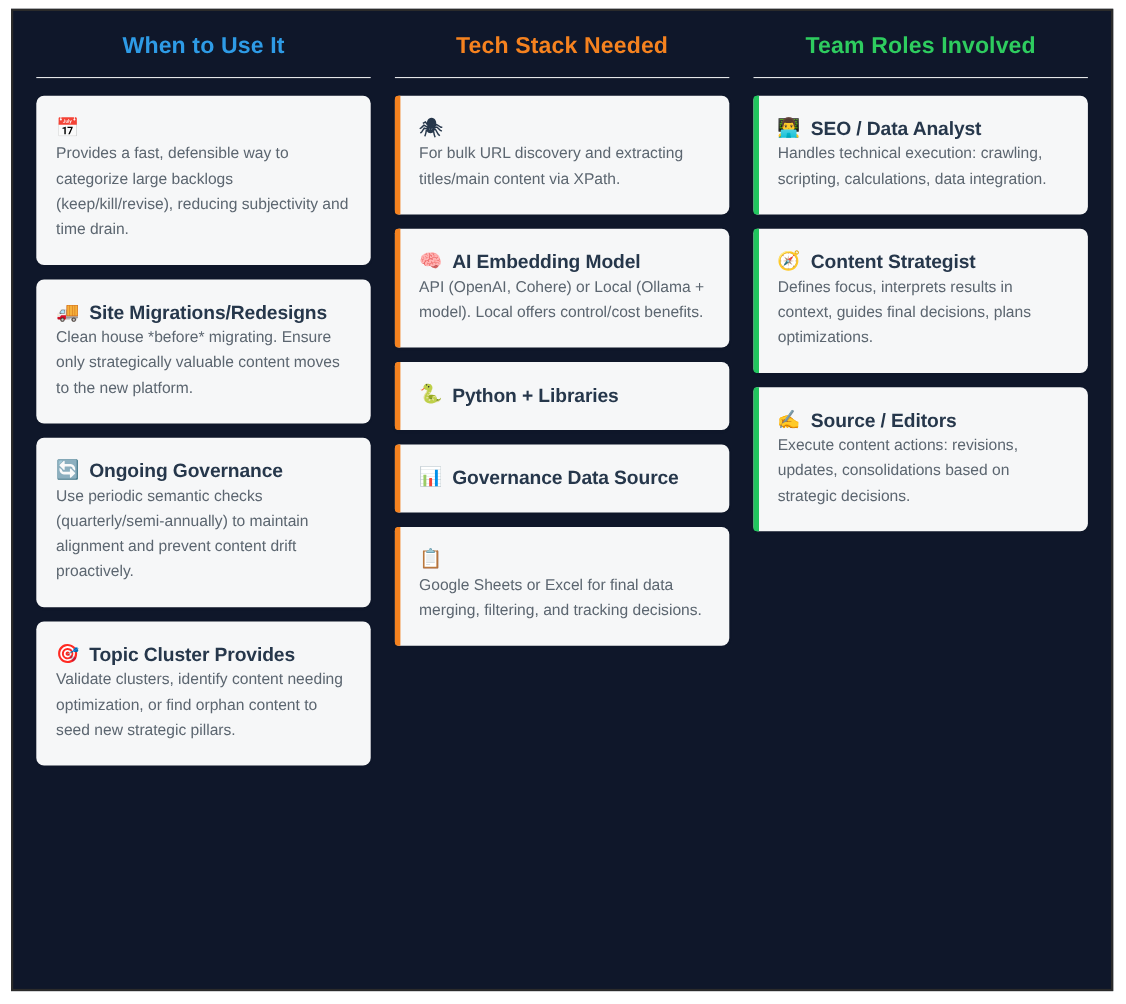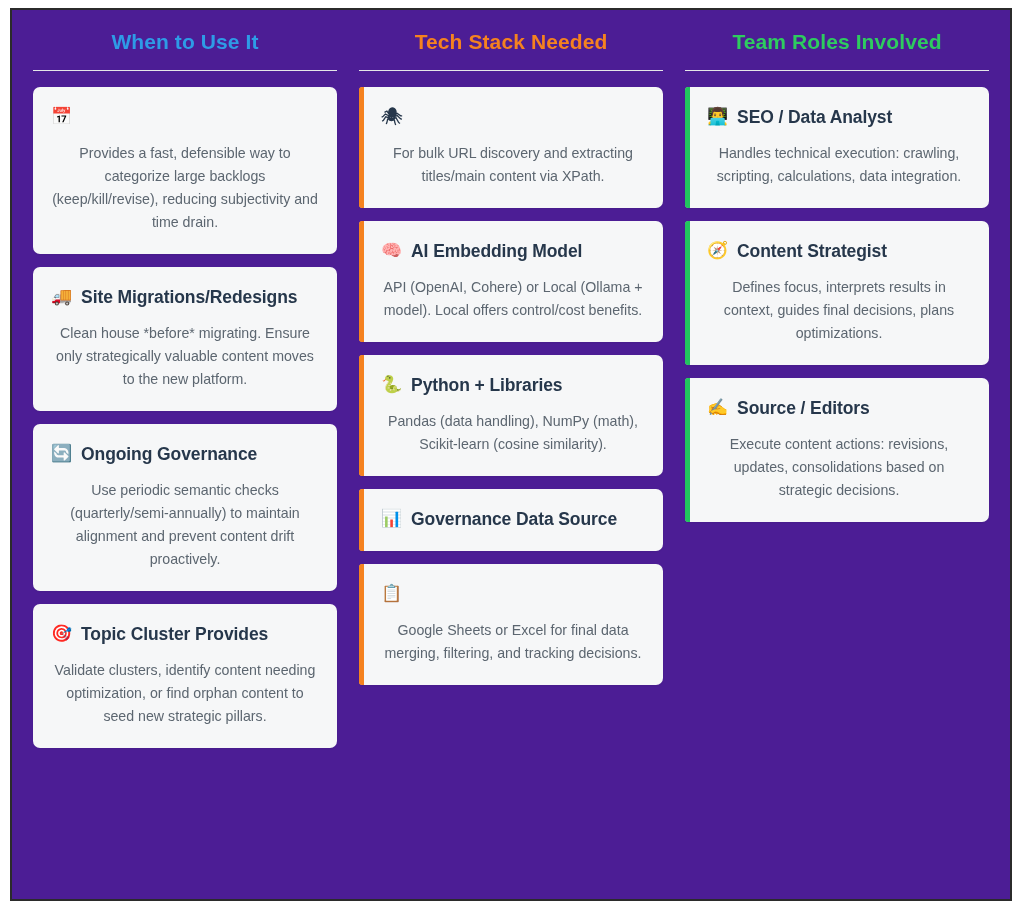--- a/index.html
+++ b/index.html
@@ -17,21 +17,21 @@
 
   
   #frame {
     position: absolute;
     left: 10px;
     top: 8px;
     width: 1002px;
     height: 893px;
     box-sizing: border-box;
     border: 2px solid #2b2b2b;
-    background: #4c1d95;
+    background: #0f172a;
     overflow: hidden;
   }
 
   
   #columns {
     display: flex;
     width: 100%;
     height: 100%;
     box-sizing: border-box;
     padding: 12px 10px 10px 10px;
@@ -97,25 +97,24 @@
     line-height: 1.38;
     letter-spacing: -0.1px;
   }
   .card-emoji {
     font-size: 17px;
     line-height: 1.35;
     flex: 0 0 auto;
     margin-top: 1px;
   }
   .card-body {
-    margin-top: 13px;
+    margin-top: 0;
     font-size: 14.2px;
     line-height: 1.62;
     color: #5c6670;
-    text-align: center;
   }
   .card-title-text { display: inline; }
 </style>
 </head>
 <body>
 
 <div id="frame">
   <div id="columns">
       <div class="column">
         <div class="col-header" style="color: rgb(46, 155, 230);">When to Use It</div>
@@ -168,21 +167,20 @@
               <span class="card-title-text">AI Embedding Model</span>
             </div>
             <div class="card-body">API (OpenAI, Cohere) or Local (Ollama + model). Local offers control/cost benefits.</div>
           </div>
           <div class="card accent">
             <div class="accent-bar" style="background: rgb(245, 130, 31);"></div>
             <div class="card-title">
               <span class="card-emoji">🐍</span>
               <span class="card-title-text">Python + Libraries</span>
             </div>
-            <div class="card-body">Pandas (data handling), NumPy (math), Scikit-learn (cosine similarity).</div>
           </div>
           <div class="card accent">
             <div class="accent-bar" style="background: rgb(245, 130, 31);"></div>
             <div class="card-title">
               <span class="card-emoji">📊</span>
               <span class="card-title-text">Governance Data Source</span>
             </div>
           </div>
           <div class="card accent">
             <div class="accent-bar" style="background: rgb(245, 130, 31);"></div>

